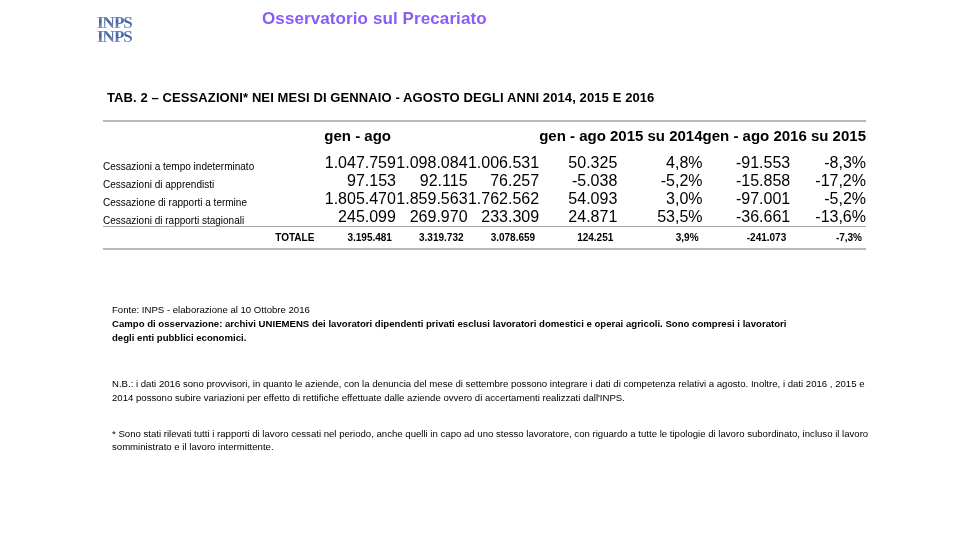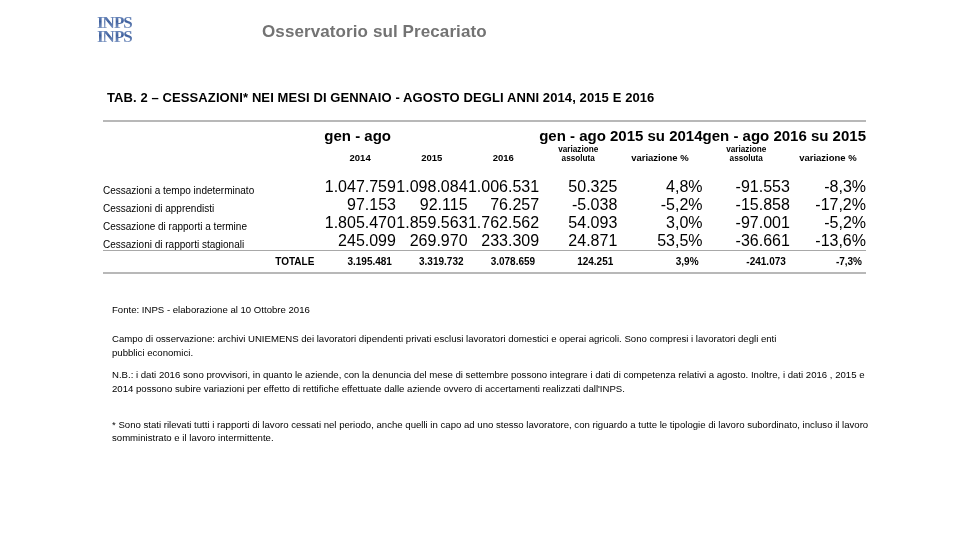--- a/index.html
+++ b/index.html
@@ -31,24 +31,24 @@
     height: 40px;
     display: flex;
     align-items: center;
     justify-content: center;
   }
   .logo svg { display: block; }
 
   .doc-title {
     position: absolute;
     left: 262px;
-    top: 22px;
+    top: 9px;
     font-size: 17px;
     font-weight: bold;
-    color: #737373;
+    color: #8b5cf6;
     letter-spacing: 0.1px;
     white-space: nowrap;
   }
 
   
   .table-caption {
     position: absolute;
     left: 107px;
     top: 90px;
     font-size: 13px;
@@ -159,22 +159,22 @@
   col.c-b2 { width: 57px; }
 
   
   .notes { position: absolute; left: 112px; top: 303px; width: 760px; }
   .note {
     font-size: 9.6px;
     line-height: 1.45;
     color: #000;
     margin: 0;
   }
-  .note-source { margin-bottom: 15px; }
-  .note-bold { font-weight: normal; margin-bottom: 8px; width: 690px; }
+  .note-source { }
+  .note-bold { font-weight: bold; margin-bottom: 32px; width: 690px; }
   .note-nb { margin-bottom: 22px; width: 762px; }
   .note-star { width: 762px; }
 </style>
 </head>
 <body>
 
 <div class="doc-header">
   <div class="logo">
     <svg width="56" height="38" viewBox="0 0 56 38" aria-hidden="true">
       <defs>
@@ -210,36 +210,20 @@
   <thead>
     <tr class="rule-top">
       <td colspan="8"></td>
     </tr>
     <tr class="hdr-group">
       <th></th>
       <th colspan="3">gen - ago</th>
       <th colspan="2">gen - ago 2015 su 2014</th>
       <th colspan="2">gen - ago 2016 su 2015</th>
     </tr>
-    <tr class="hdr-sub">
-      <th></th>
-      <th>2014</th>
-      <th>2015</th>
-      <th>2016</th>
-      <th class="two-line">
-        <span>variazione</span><br>
-        <span>assoluta</span>
-      </th>
-      <th>variazione %</th>
-      <th class="two-line">
-        <span>variazione</span><br>
-        <span>assoluta</span>
-      </th>
-      <th>variazione %</th>
-    </tr>
   </thead>
   <tbody>
     <tr class="spacer-row">
         <td colspan="8"></td>
       </tr>
 
     <tr>
       <td class="row-label">Cessazioni a tempo indeterminato</td>
       <td class="row-num">1.047.759</td>
       <td class="row-num">1.098.084</td>

